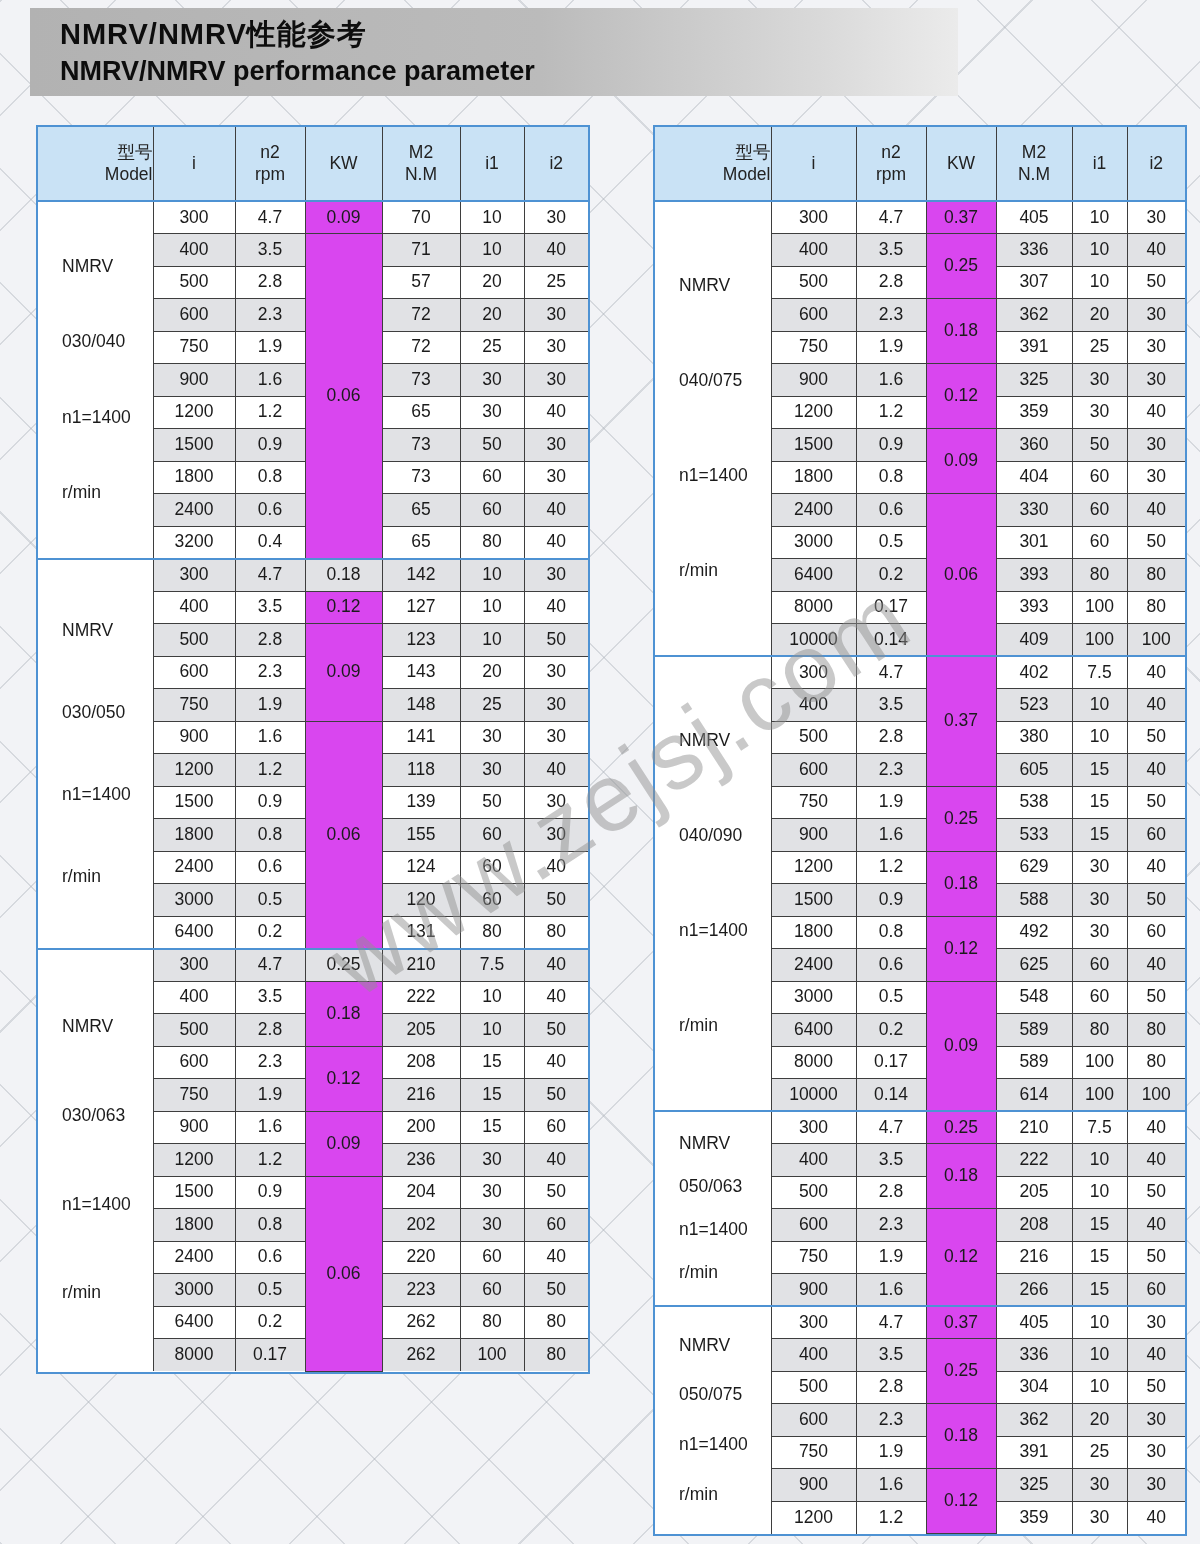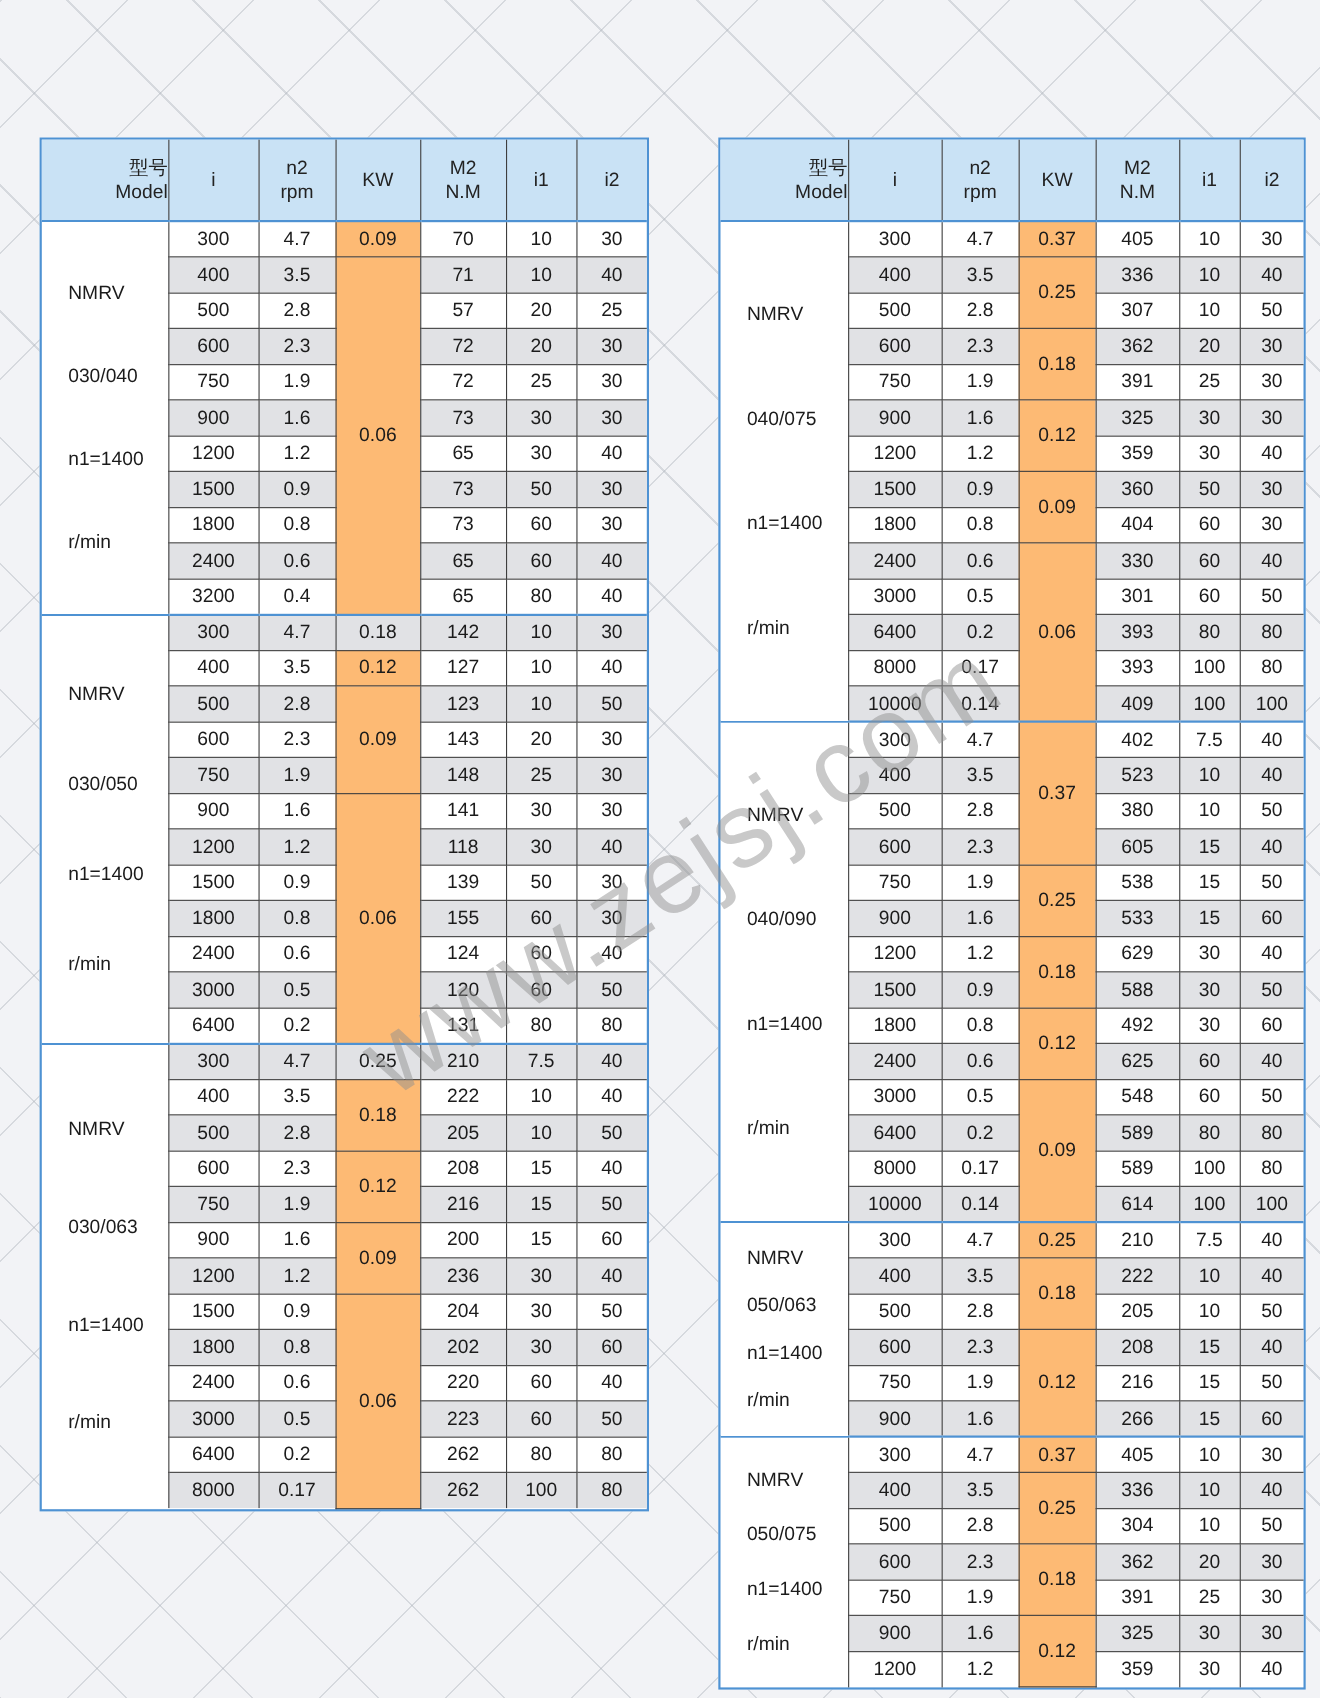--- a/index.html
+++ b/index.html
@@ -34,36 +34,40 @@
   thead th{background:#c9e2f5;height:73px;border-top:none;border-bottom:2px solid #4e92d3;
            font-weight:normal;font-size:17.5px;color:#222;}
   thead th:first-child{border-left:none;text-align:right;padding-left:20px;}
   thead th:last-child{border-right:none;}
   tbody tr{height:32.5px;}
   tbody tr:last-child td{border-bottom:none;}
   td.model-cell{border-left:none;border-top:none;border-bottom:none;position:relative;background:#fff;}
   td.last-col{border-right:none;}
   tr.section-start td{border-top:2px solid #4e92d3;}
   td.shade{background:#e1e2e5;}
-  td.kw-cell{background:#fdba74;}
+  td.kw-cell{background:#d946ef;}
   td.kw-cell.shade{background:#e1e2e5;}
   .model-inner{position:absolute;left:0;top:0;right:0;bottom:0;display:flex;flex-direction:column;
                justify-content:space-evenly;padding-left:24px;text-align:left;}
 
   .watermark{
     position:absolute;left:245px;top:735px;width:750px;text-align:center;
     transform:rotate(-33deg);font-size:96px;letter-spacing:3px;white-space:nowrap;
     color:#8f8f8f;opacity:0.48;z-index:10;pointer-events:none;
   }
 </style>
 </head>
 <body>
 
 <div class="page">
 
+  <div class="title-band">
+    <div class="title-zh">NMRV/NMRV性能参考</div>
+    <div class="title-en">NMRV/NMRV performance parameter</div>
+  </div>
 
   <div class="table-wrap left">
     <table>
       <colgroup>
         <col class="c-model">
           <col class="c-i">
           <col class="c-n2">
           <col class="c-kw">
         <col class="c-m2">
           <col class="c-i1">

